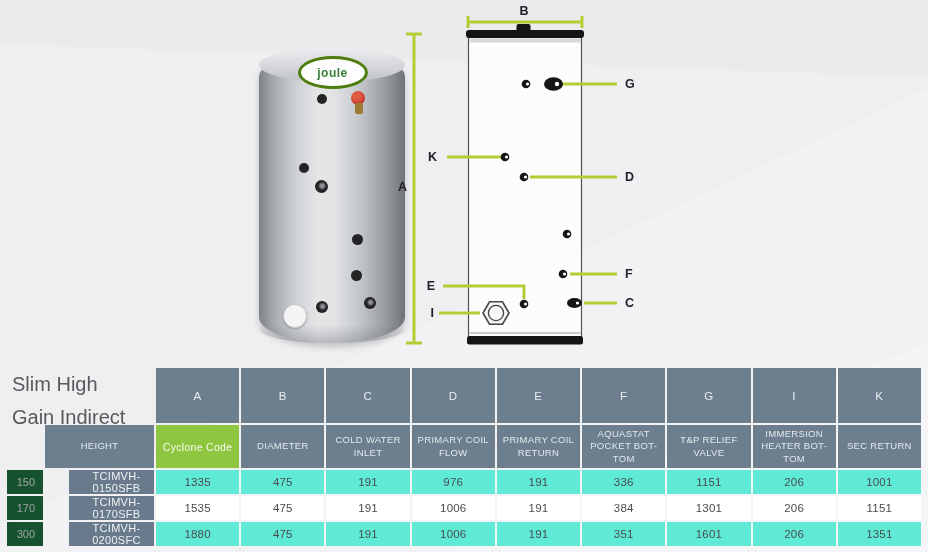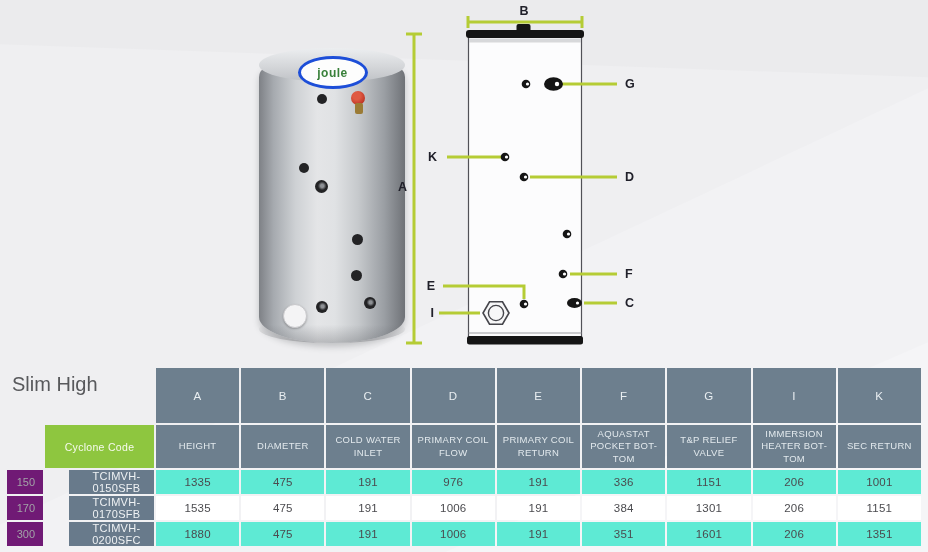--- a/index.html
+++ b/index.html
@@ -14,21 +14,21 @@
   
   .photo{position:absolute;left:255px;top:45px;width:155px;height:305px;}
   .tank{position:absolute;left:4px;top:6px;width:146px;height:292px;border-radius:73px/26px;
     background:linear-gradient(90deg,#7e8186 0%,#a6aaaf 10%,#ced1d4 25%,#e4e5e7 40%,#e0e2e4 52%,#c6c9cc 68%,#9a9ea3 86%,#6f7277 100%);
     box-shadow:0 4px 6px rgba(60,62,66,.25);}
   .tank-top{position:absolute;left:4px;top:3px;width:146px;height:34px;border-radius:50%;
     background:linear-gradient(180deg,#eceef0 0%,#d4d6d9 55%,#bfc2c6 100%);}
   .tank-shade{position:absolute;left:4px;top:270px;width:146px;height:28px;border-radius:50%;
     background:linear-gradient(180deg,rgba(0,0,0,0) 35%,rgba(80,82,87,.30) 100%);}
   .logo{position:absolute;left:50%;transform:translateX(-50%);top:11px;width:64px;height:27px;border-radius:50%;
-    background:#fdfdfd;border:3px solid #1d4ed8;display:flex;align-items:center;justify-content:center;}
+    background:#fdfdfd;border:3px solid #4d7c0f;display:flex;align-items:center;justify-content:center;}
   .logo span{font-size:12px;font-weight:bold;color:#39803a;letter-spacing:.5px;}
   .port{position:absolute;border-radius:50%;background:#232325;}
   .port.ring{background:radial-gradient(circle at 55% 45%, #8d9094 0 16%, #232325 42%);}
   .valve-red{position:absolute;left:96px;top:46px;width:14px;height:14px;border-radius:50%;
     background:radial-gradient(circle at 40% 35%, #e05a42 0 30%, #b92f22 80%);}
   .valve-brass{position:absolute;left:100px;top:58px;width:8px;height:11px;border-radius:2px;background:#9b7b35;}
   .white-cap{position:absolute;left:28px;top:259px;width:22px;height:22px;border-radius:50%;
     background:#f4f4f5;border:1px solid #c9c9cc;box-shadow:0 1px 2px rgba(0,0,0,.25);}
 
   
@@ -38,21 +38,21 @@
   
   .title{position:absolute;left:12px;top:368px;width:145px;font-size:20px;line-height:33px;color:#58595c;}
   .spec-table{position:absolute;left:7px;top:368px;width:914px;display:grid;
     grid-template-columns:36px 109px repeat(9,1fr);
     grid-template-rows:55px 43px 24px 24px 24px;gap:2px;}
   .cell{display:flex;align-items:center;justify-content:center;text-align:center;}
   .blank{background:transparent;}
   .letter{background:#6d7f8e;color:#e9eef1;font-size:11.5px;letter-spacing:.6px;}
   .subhead{background:#6d7f8e;color:#e2e9ed;font-size:9.5px;line-height:1.3;letter-spacing:.3px;padding:2px 5px;text-transform:uppercase;}
   .codehead{background:#8ec63f;color:#f6faee;font-size:10.5px;letter-spacing:.3px;}
-  .gutter{background:#701a75;color:#a2a3a7;font-size:11px;justify-content:flex-end;padding-right:8px;box-sizing:border-box;}
+  .gutter{background:#14532d;color:#a2a3a7;font-size:11px;justify-content:flex-end;padding-right:8px;box-sizing:border-box;}
   .code{background:#687a8b;color:#eff2f4;font-size:11px;justify-content:flex-start;padding-left:10px;box-sizing:border-box;letter-spacing:.3px;margin-left:24px;}
   .val{font-size:11.5px;color:#4b4b4f;letter-spacing:.2px;}
   .odd{background:#5eead4;}
   .even{background:#ffffff;}
 </style>
 </head>
 <body>
 
 <div class="page">
   <div class="bg-band"></div>
@@ -133,39 +133,40 @@
     <text x="435" y="290" text-anchor="end">E</text>
     <text x="434" y="317" text-anchor="end">I</text>
     <text x="625" y="88">G</text>
     <text x="625" y="181">D</text>
     <text x="625" y="278">F</text>
     <text x="625" y="307">C</text>
   </svg>
 
   <div class="title">
     <div>Slim High</div>
+    <div>Gain Indirect</div>
   </div>
 
   <div class="spec-table">
 
     <div class="cell blank"></div>
     <div class="cell blank"></div>
     <div class="cell letter">A</div>
     <div class="cell letter">B</div>
     <div class="cell letter">C</div>
     <div class="cell letter">D</div>
     <div class="cell letter">E</div>
     <div class="cell letter">F</div>
     <div class="cell letter">G</div>
     <div class="cell letter">I</div>
     <div class="cell letter">K</div>
 
     <div class="cell blank"></div>
+    <div class="cell subhead">HEIGHT</div>
     <div class="cell codehead">Cyclone Code</div>
-    <div class="cell subhead">HEIGHT</div>
     <div class="cell subhead">DIAMETER</div>
     <div class="cell subhead">COLD WATER INLET</div>
     <div class="cell subhead">PRIMARY COIL FLOW</div>
     <div class="cell subhead">PRIMARY COIL RETURN</div>
     <div class="cell subhead">AQUASTAT POCKET BOT- TOM</div>
     <div class="cell subhead">T&amp;P RELIEF VALVE</div>
     <div class="cell subhead">IMMERSION HEATER BOT- TOM</div>
     <div class="cell subhead">SEC RETURN</div>
 
     <div class="cell gutter">150</div>

